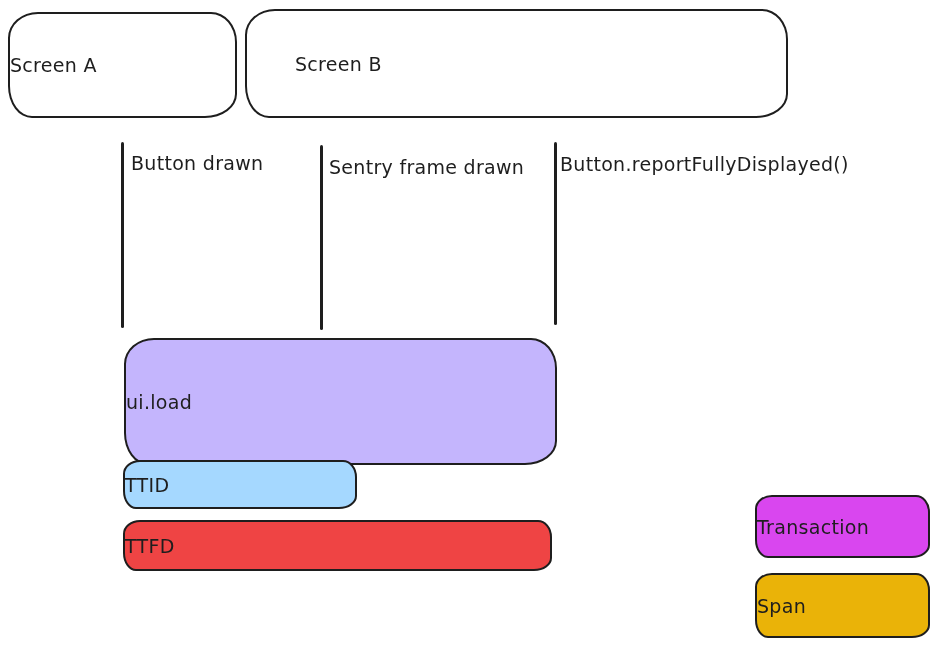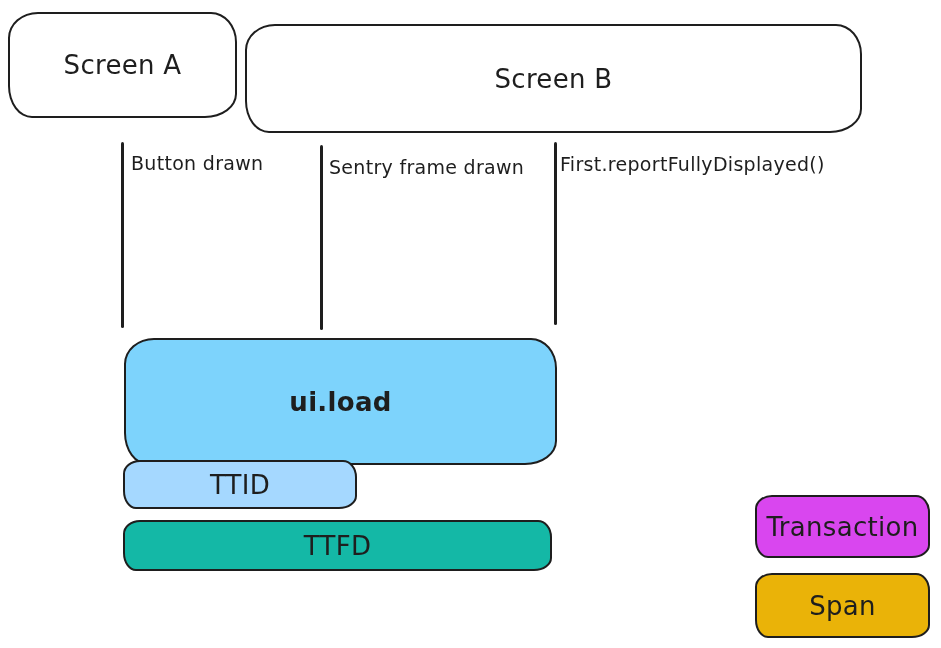--- a/index.html
+++ b/index.html
@@ -16,37 +16,37 @@
     font-family: "DejaVu Sans", sans-serif;
     color: #1e1e1e;
   }
   
   .box {
     position: absolute;
     box-sizing: border-box;
     border: 2.5px solid #1e1e1e;
     display: flex;
     align-items: center;
-    justify-content: center;
-    font-size: 26px;
+    justify-content: flex-start;
+    font-size: 19px;
     letter-spacing: 0.3px;
     background: #ffffff;
   }
   .sketch-lg {
     border-radius: 30px 26px 32px 24px / 26px 30px 24px 32px;
   }
   .sketch-sm {
     border-radius: 17px 14px 18px 13px / 14px 17px 13px 18px;
   }
   .screen-a { left: 8px;  top: 12px; width: 229px; height: 106px; }
-  .screen-b { left: 245px; top: 24px; width: 617px; height: 109px; }
+  .screen-b { left: 245px; top: 9px; width: 543px; height: 109px; padding-left: 48px; }
 
-  .bar-uiload { left: 124px; top: 338px; width: 433px; height: 127px; background: #7dd3fc; font-weight: bold; }
+  .bar-uiload { left: 124px; top: 338px; width: 433px; height: 127px; background: #c4b5fd; }
   .bar-ttid   { left: 123px; top: 460px; width: 234px; height: 49px;  background: #a5d8ff; }
-  .bar-ttfd   { left: 123px; top: 520px; width: 429px; height: 51px;  background: #14b8a6; }
+  .bar-ttfd   { left: 123px; top: 520px; width: 429px; height: 51px;  background: #ef4444; }
 
   .legend-transaction { left: 755px; top: 495px; width: 175px; height: 63px; background: #d946ef; }
   .legend-span        { left: 755px; top: 573px; width: 175px; height: 65px; background: #eab308; }
 
   .vline {
     position: absolute;
     width: 3px;
     background: #1e1e1e;
     border-radius: 2px;
   }
@@ -75,21 +75,21 @@
   <div class="box sketch-lg screen-b">
     <span>Screen B</span>
   </div>
 
   <div class="vline vline-1"></div>
   <div class="vline vline-2"></div>
   <div class="vline vline-3"></div>
 
   <div class="marker-label label-1">Button drawn</div>
   <div class="marker-label label-2">Sentry frame drawn</div>
-  <div class="marker-label label-3">First.reportFullyDisplayed()</div>
+  <div class="marker-label label-3">Button.reportFullyDisplayed()</div>
 
   <div class="box sketch-lg bar-uiload">
     <span>ui.load</span>
   </div>
   <div class="box sketch-sm bar-ttid">
     <span>TTID</span>
   </div>
   <div class="box sketch-sm bar-ttfd">
     <span>TTFD</span>
   </div>

